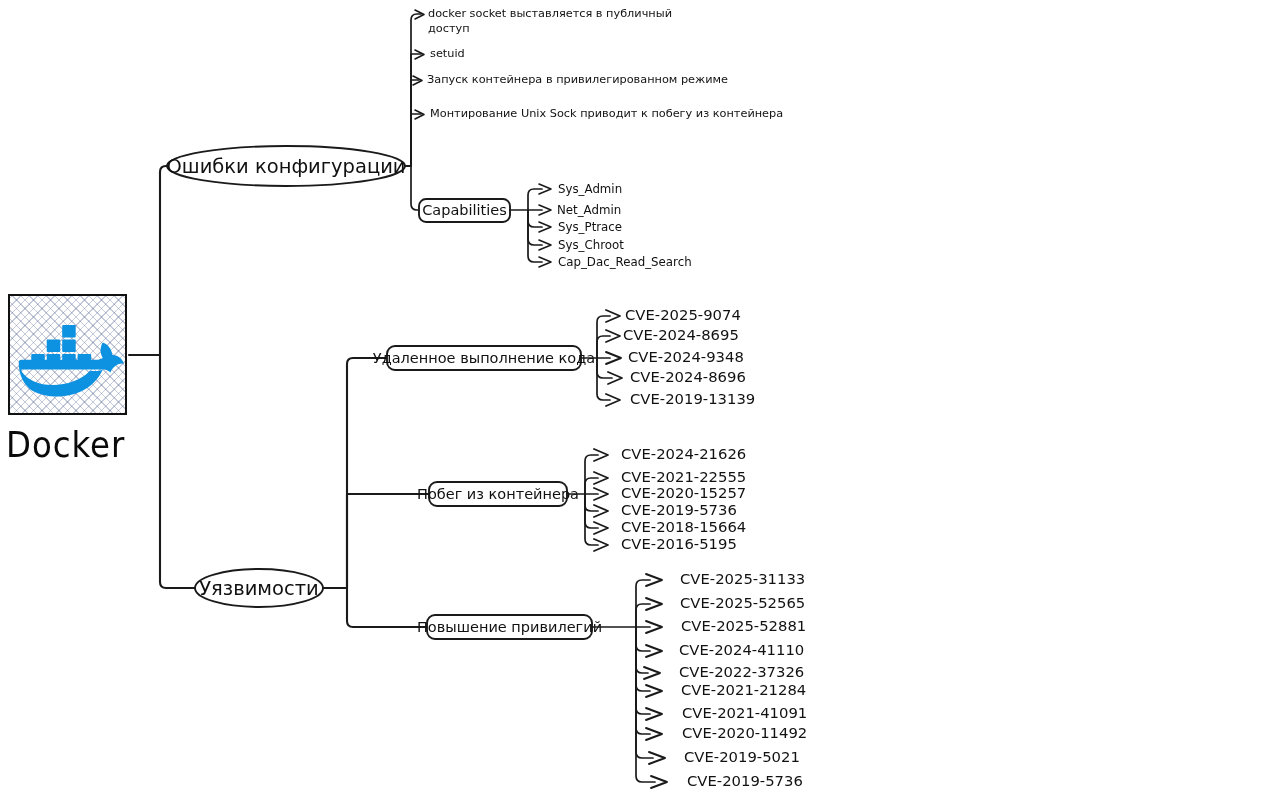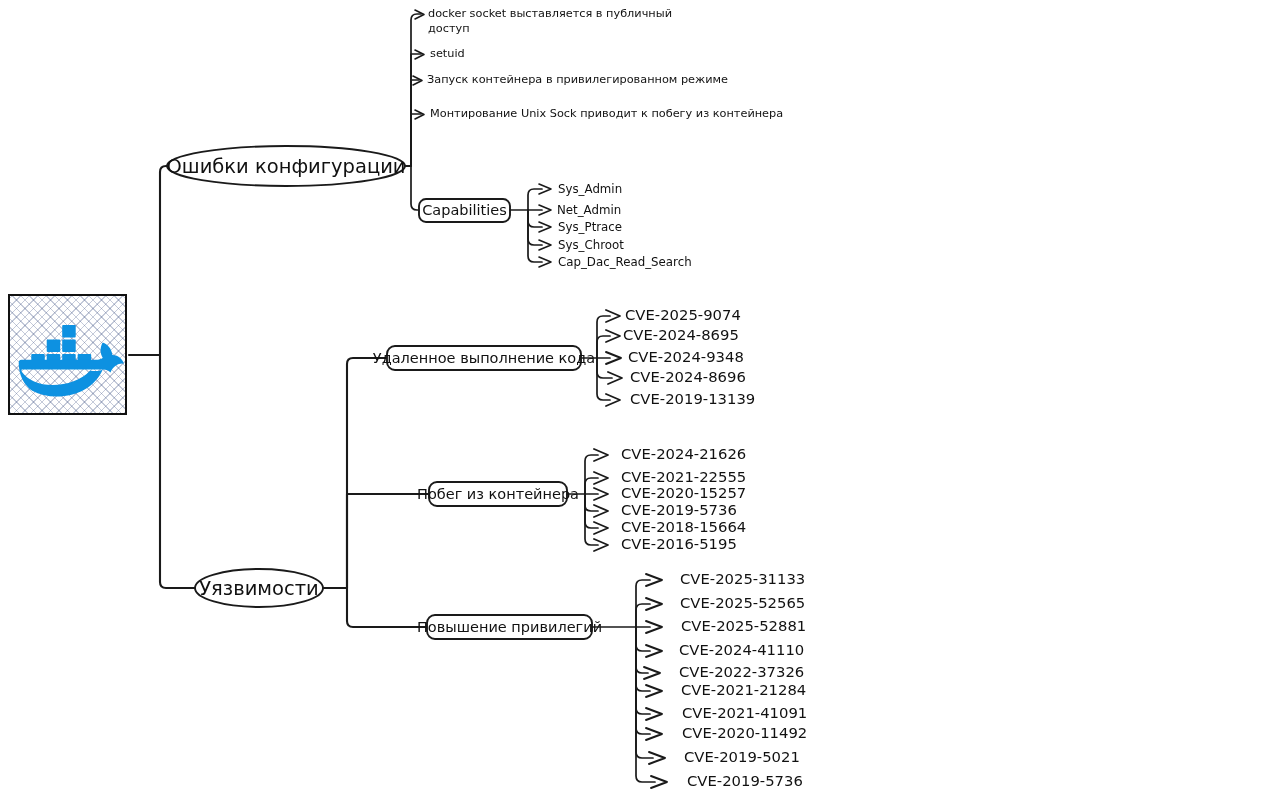--- a/index.html
+++ b/index.html
@@ -47,20 +47,21 @@
         <rect x="54" y="45" width="14" height="13" rx="1"></rect>
         <rect x="54" y="30" width="14" height="13" rx="1"></rect>
         <path d="M12 76 h84 c4 0 6 1 8 3 c3 -7 9 -10 14 -9 c-2 -6 -7 -9 -12 -9
                  c-1 -7 -5 -11 -10 -13 c-3 5 -3 11 0 16 c-2 1 -4 2 -7 2 H12
                  c-2 0 -3 1 -3 3 c0 12 5 23 14 29 c7 4 16 6 25 6
                  c22 0 40 -10 48 -28 c-4 2 -9 2 -13 1
                  c-9 10 -24 15 -39 15 c-14 0 -26 -5 -32 -14 z"></path>
       </g>
     </svg>
   </div>
+  <div id="rootlabel">Docker</div>
 
   <svg id="map" viewBox="0 0 1279 798">
 
     <g>
       <path class="edge" d="M129 355 H160"></path>
       <path class="edge" d="M160 355 V172 Q160 166 166 166 H176"></path>
       <path class="edge" d="M160 355 V582 Q160 588 166 588 H196"></path>
     </g>
 
     <ellipse class="nodeshape" cx="286" cy="166" rx="119" ry="20"></ellipse>

